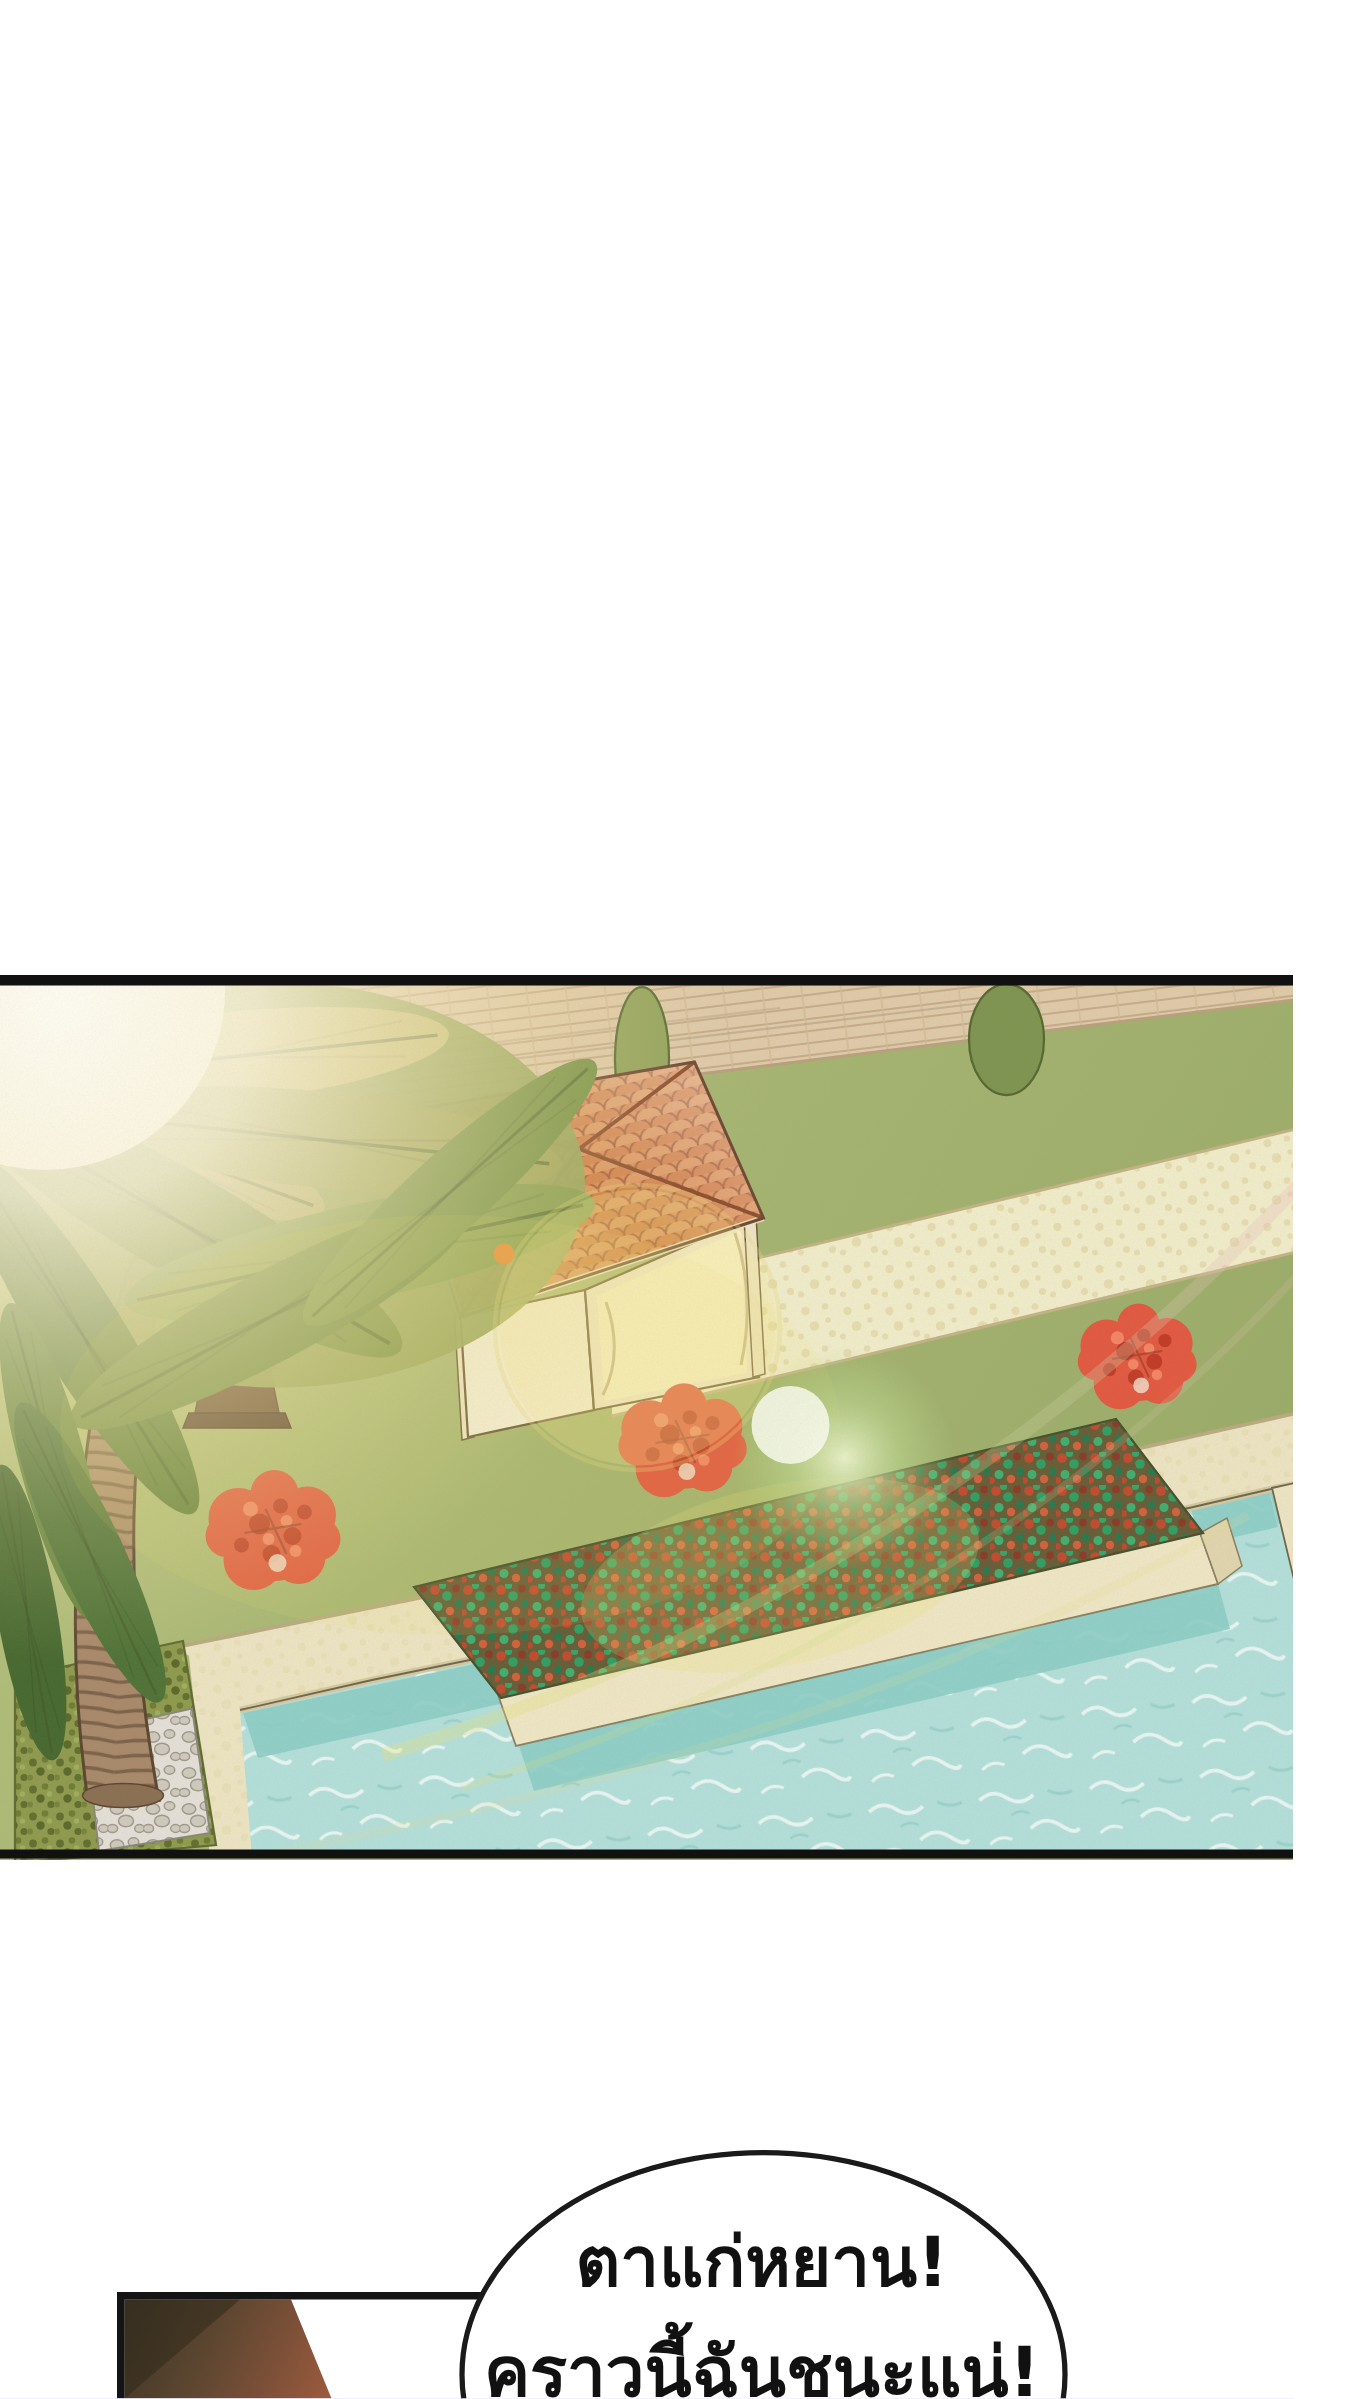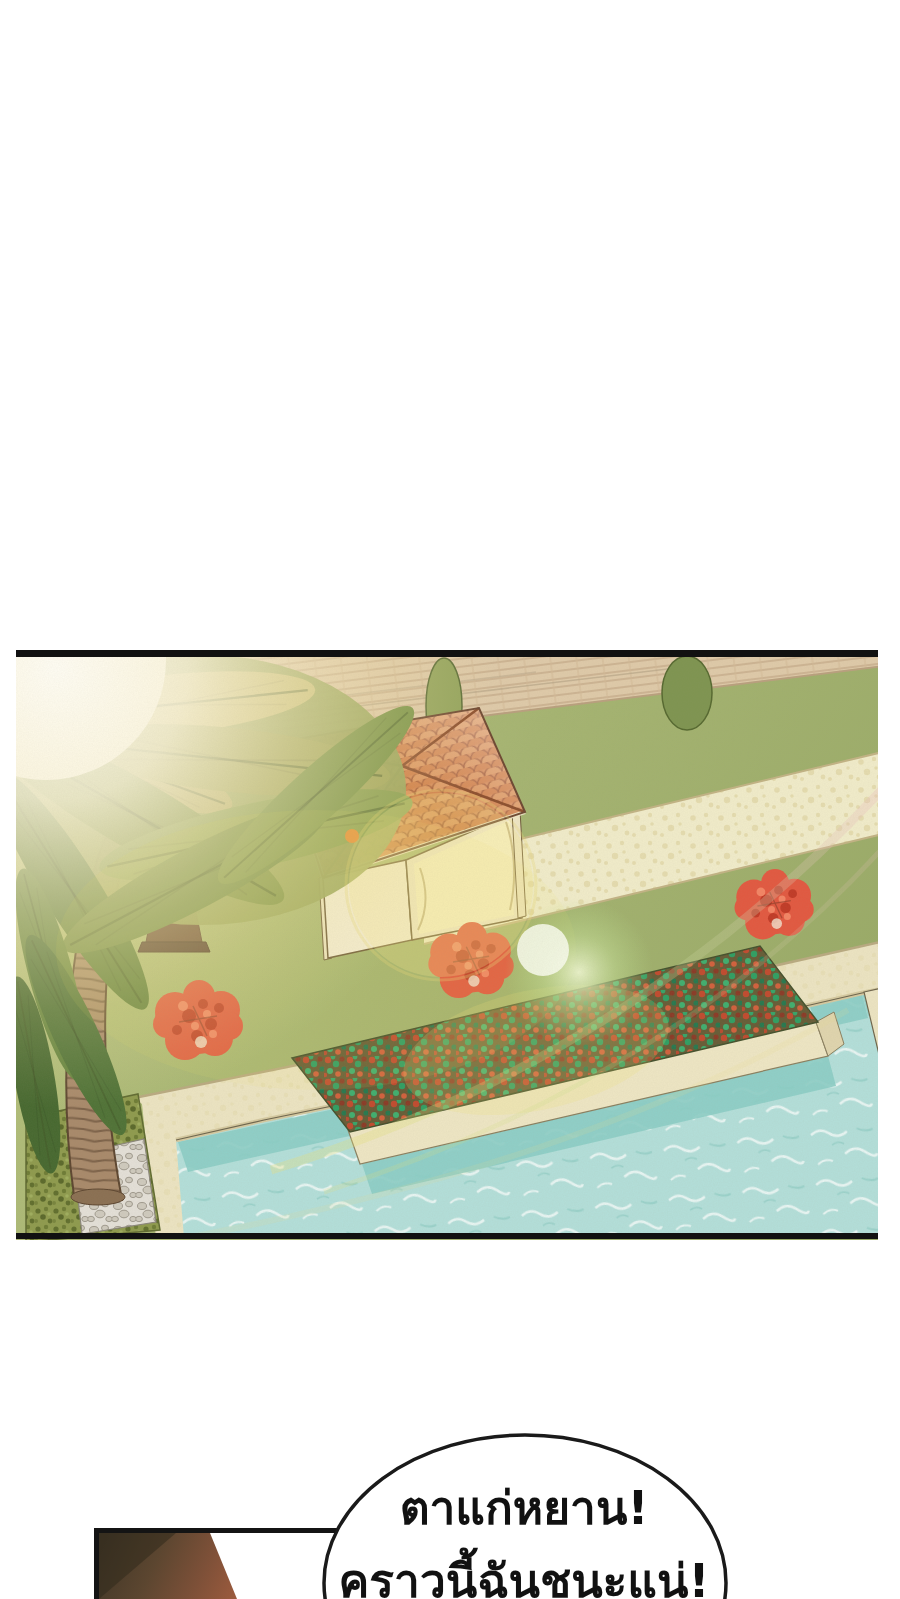--- a/index.html
+++ b/index.html
@@ -1,17 +1,17 @@
 <!DOCTYPE html>
 <html><head>
 <meta charset="utf-8">
 <style>
   html,body{margin:0;padding:0;background:#ffffff;}
   body{width:900px;height:1599px;position:relative;font-family:"Liberation Sans",sans-serif;}
-  .page-wrap{position:absolute;left:16px;top:0;width:862px;height:1599px;overflow:hidden;background:#c4b5fd;}
+  .page-wrap{position:absolute;left:0;top:0;width:862px;height:1599px;overflow:hidden;background:#c4b5fd;}
   svg{display:block;}
   .bubble-text{font-family:"DejaVu Sans","Liberation Sans",sans-serif;font-weight:bold;fill:#111;}
 </style>
 </head>
 <body>
 
 <div class="page-wrap">
 <svg width="900" height="1599" viewBox="0 0 900 1599">
   <defs>
     <clipPath id="sceneClip">

